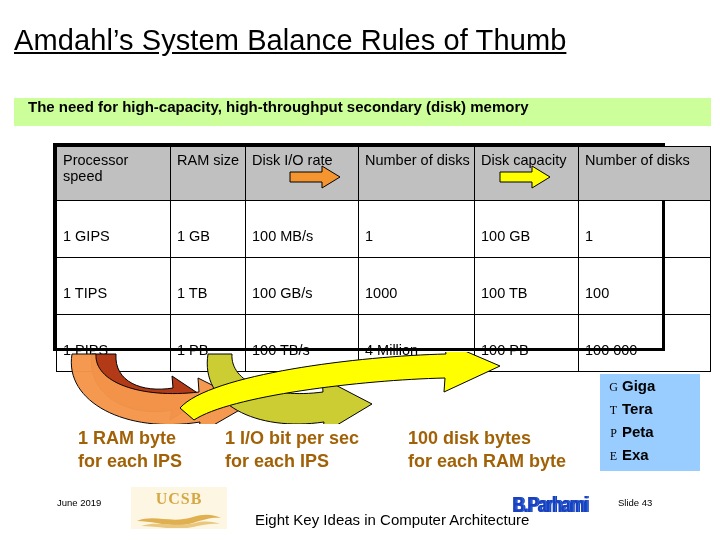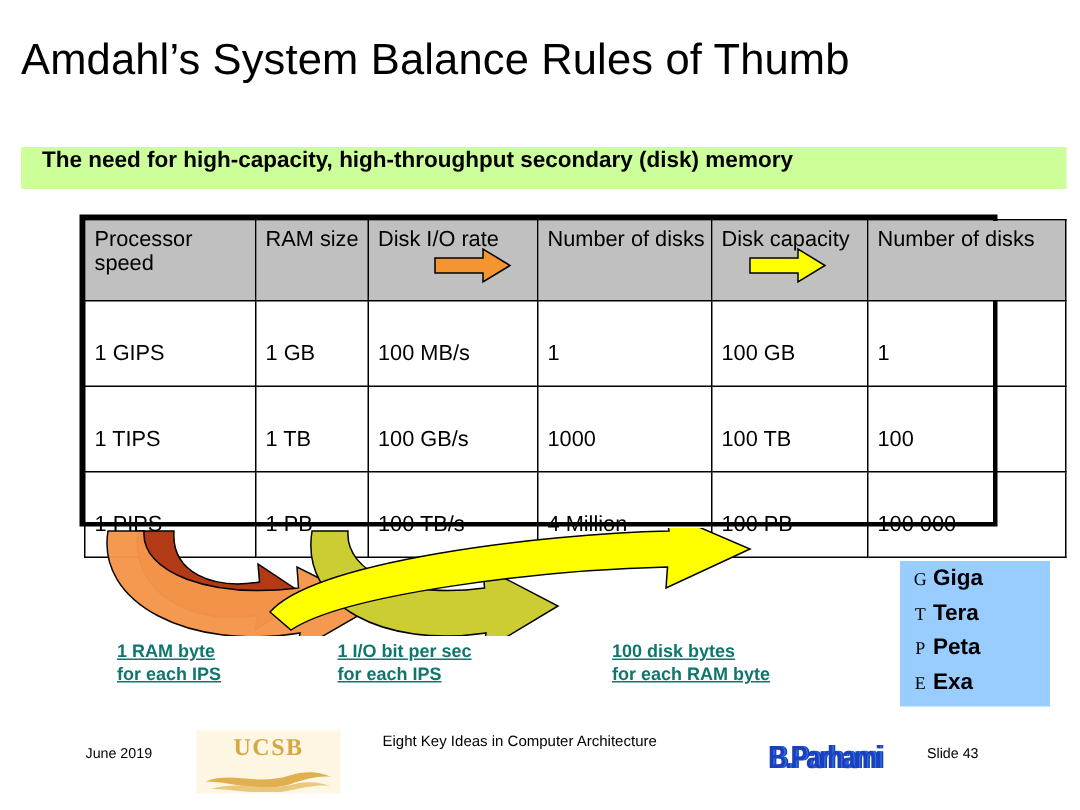--- a/index.html
+++ b/index.html
@@ -8,20 +8,21 @@
     font-family:"Liberation Sans", sans-serif;
     -webkit-font-smoothing:antialiased;
   }
   .slide{position:relative;width:720px;height:540px;}
 
   
   .title{
     position:absolute;left:14px;top:24px;width:700px;
     font-size:29px;font-weight:400;color:#000;letter-spacing:.1px;
     white-space:nowrap;
+    text-decoration:underline;
   }
 
   
   .banner{
     position:absolute;left:14px;top:98px;width:697px;height:28px;
     background:#ccff99;display:flex;align-items:flex-start;
   }
   .banner-text{
     font-size:15px;font-weight:bold;color:#000;padding-left:14px;white-space:nowrap;
   }
@@ -56,22 +57,22 @@
   
   .hdr-arrow{position:absolute;pointer-events:none;}
   #hdr-arrow-orange{left:289px;top:165px;}
   #hdr-arrow-yellow{left:499px;top:165px;}
 
   
   .curves{position:absolute;left:60px;top:352px;width:560px;height:72px;}
 
   
   .caption{
-    position:absolute;font-size:12px;font-weight:bold;color:#0f766e;
-    line-height:1.25;white-space:nowrap;text-decoration:underline;
+    position:absolute;font-size:18px;font-weight:bold;color:#a16207;
+    line-height:1.25;white-space:nowrap;
   }
   #caption-ram{left:78px;top:427px;}
   #caption-io{left:225px;top:427px;}
   #caption-disk{left:408px;top:427px;}
 
   
   .legend{
     position:absolute;left:600px;top:374px;width:100px;height:97px;
     background:#99ccff;padding:3px 0 0 0;box-sizing:border-box;
   }
@@ -87,21 +88,21 @@
   .foot-date{position:absolute;left:57px;top:10px;font-size:9.5px;color:#000;white-space:nowrap;}
   .ucsb-logo{
     position:absolute;left:131px;top:0px;width:96px;height:42px;
     background:#fdf6e3;overflow:hidden;
   }
   .ucsb-text{
     position:absolute;left:6px;top:3px;width:84px;text-align:center;
     font-family:"Liberation Serif", serif;font-weight:bold;font-size:16px;
     color:#d6a843;letter-spacing:1px;
   }
-  .foot-center{position:absolute;left:255px;top:2px;font-size:10px;color:#000;white-space:nowrap;}
+  .foot-center{position:absolute;left:255px;top:24px;font-size:15px;color:#000;white-space:nowrap;}
   .parhami-logo{
     position:absolute;left:512px;top:2px;width:88px;height:32px;overflow:hidden;
   }
   .parhami-text{
     position:absolute;left:0;top:4px;width:88px;
     font-family:"Liberation Sans", sans-serif;font-weight:bold;font-size:17px;
     color:#1a3fbf;letter-spacing:-1px;
     transform:scaleY(1.25);transform-origin:left top;
     text-shadow:1px 0 0 #2f6fd8, 2px 0 0 #1a3fbf;
   }

